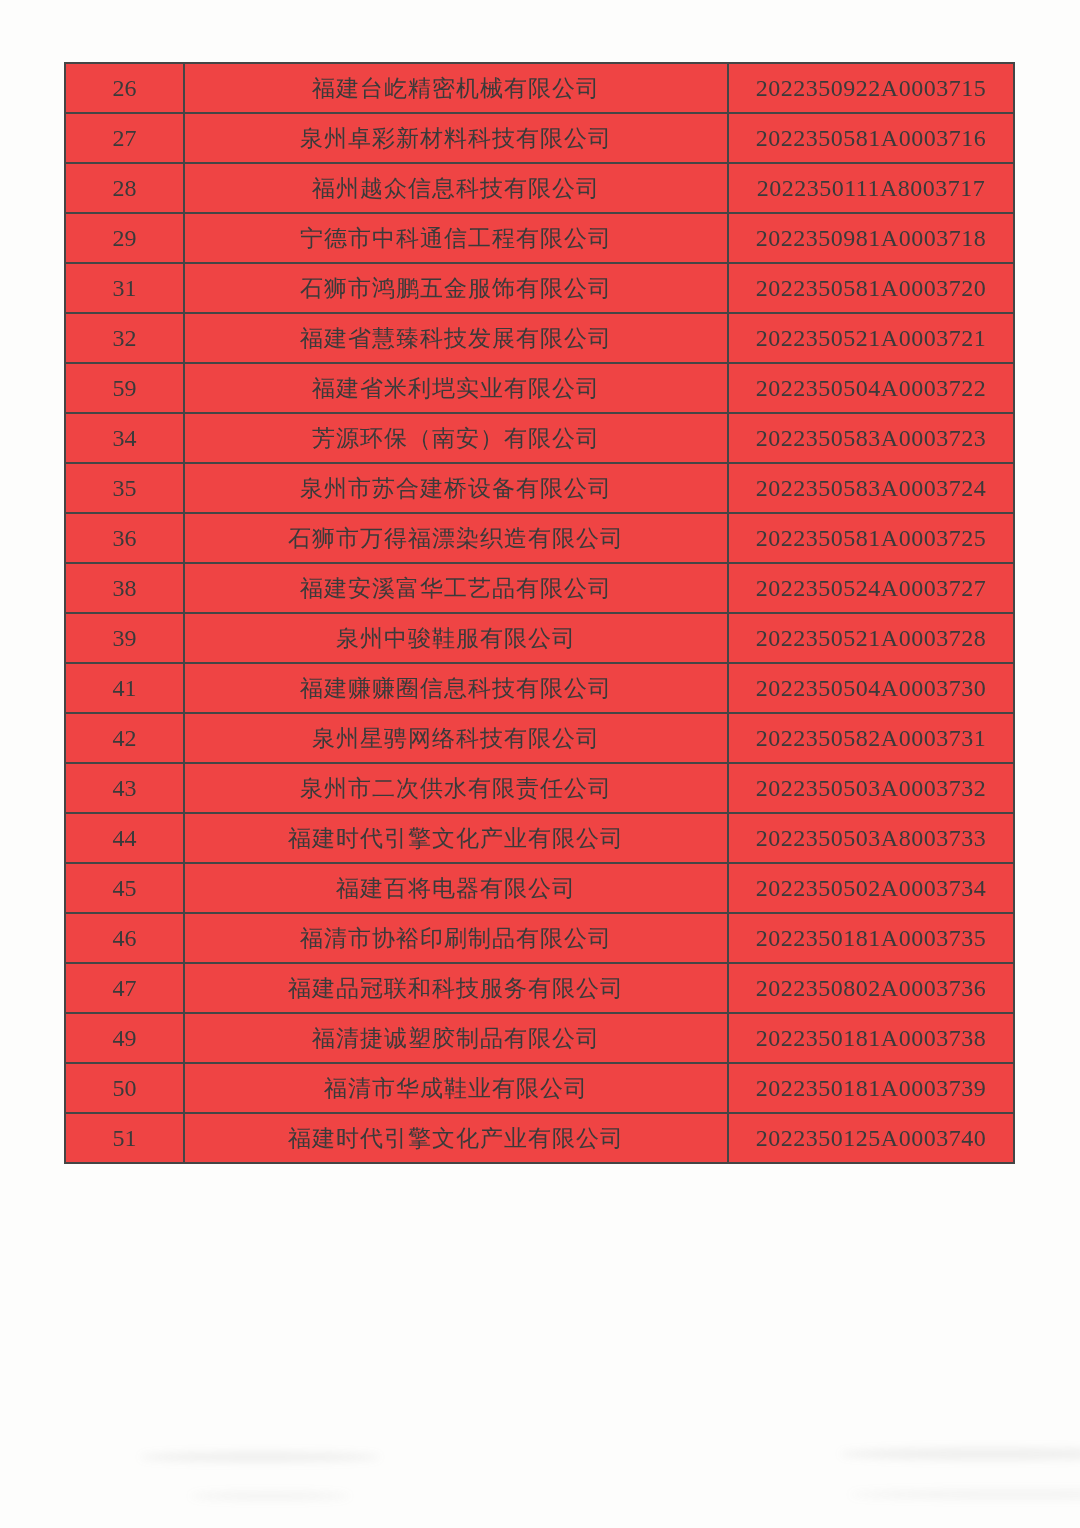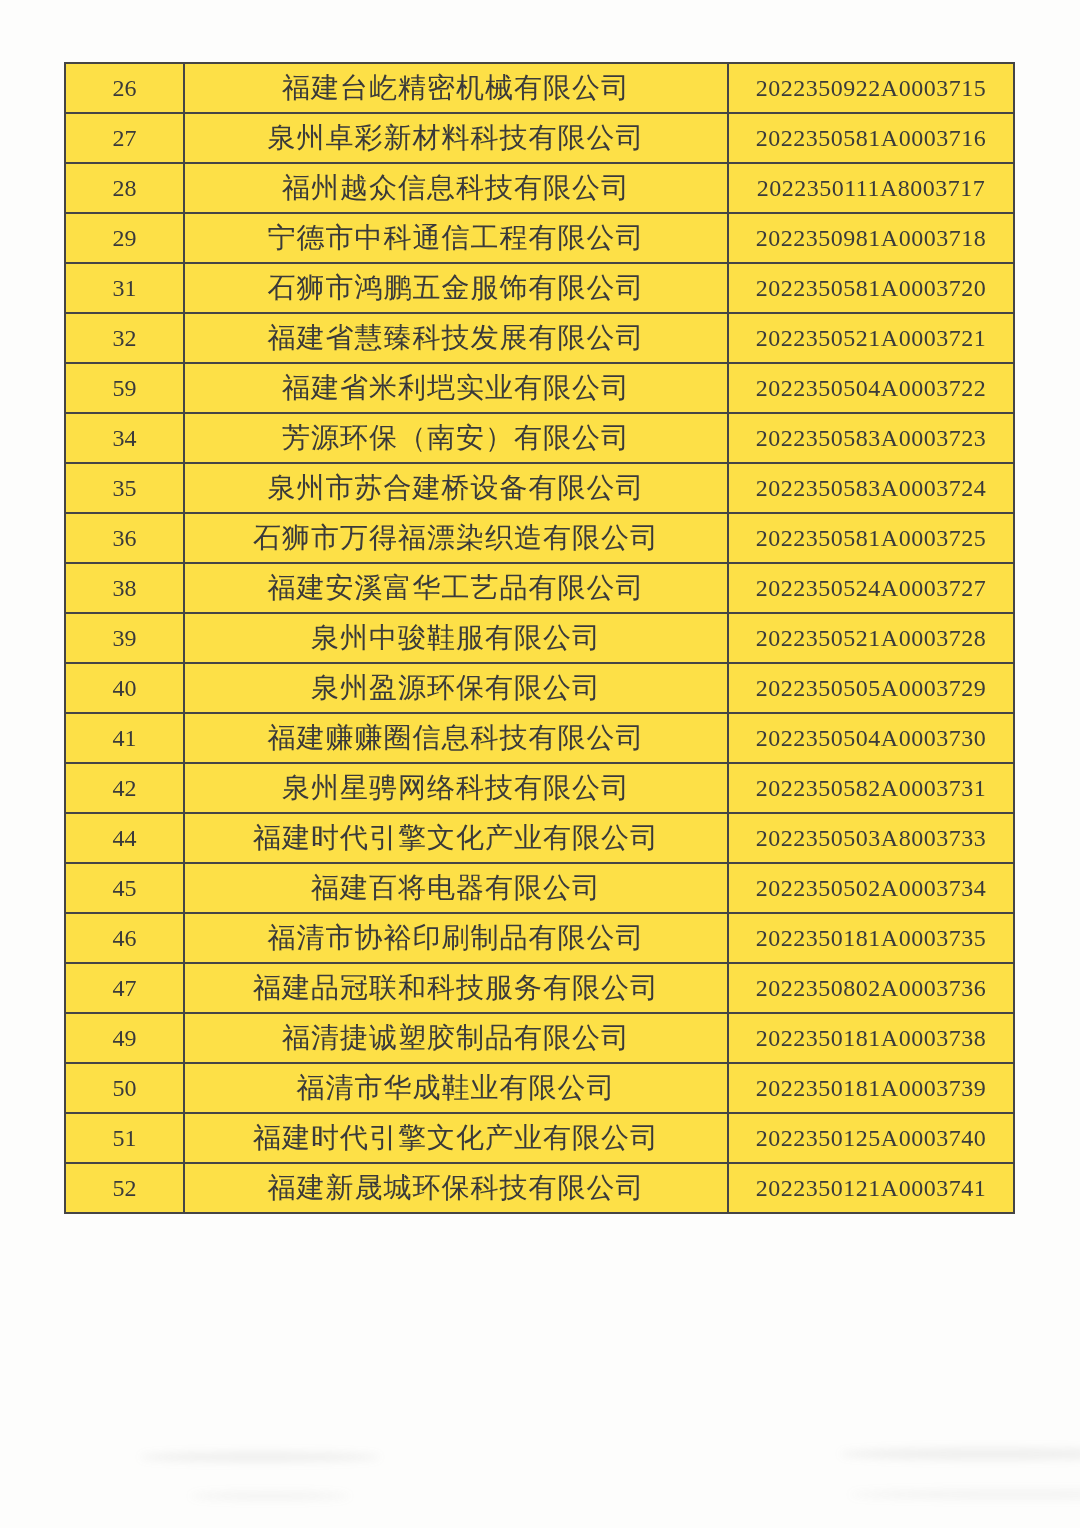--- a/index.html
+++ b/index.html
@@ -20,39 +20,39 @@
     background: #fdfdfc;
   }
   .registry-table {
     position: absolute;
     left: 64px;
     top: 62px;
     width: 949px;
     height: 1032px;
     border-collapse: collapse;
     table-layout: fixed;
-    background: #fde047;
+    background: #ef4444;
   }
   .registry-table td {
     border: 2px solid #454545;
     text-align: center;
     vertical-align: middle;
     color: #3a3a3a;
     padding: 0;
     overflow: hidden;
     white-space: nowrap;
   }
   .registry-table tr {
     height: 50px;
   }
   .cell-no {
     font-size: 24px;
   }
   .cell-name {
-    font-size: 28px;
+    font-size: 23px;
     letter-spacing: 1px;
   }
   .cell-code {
     font-size: 24px;
     letter-spacing: 0.5px;
   }
   
   .smudge {
     position: absolute;
     border-radius: 50%;
@@ -155,38 +155,38 @@
     <td class="cell-name">福建安溪富华工艺品有限公司</td>
     <td class="cell-code">2022350524A0003727</td>
   </tr>
 
   <tr>
     <td class="cell-no">39</td>
     <td class="cell-name">泉州中骏鞋服有限公司</td>
     <td class="cell-code">2022350521A0003728</td>
   </tr>
 
-  <tr>
-    <td class="cell-no">40</td>
-    <td class="cell-name">泉州盈源环保有限公司</td>
-    <td class="cell-code">2022350505A0003729</td>
-  </tr>
 
   <tr>
     <td class="cell-no">41</td>
     <td class="cell-name">福建赚赚圈信息科技有限公司</td>
     <td class="cell-code">2022350504A0003730</td>
   </tr>
 
   <tr>
     <td class="cell-no">42</td>
     <td class="cell-name">泉州星骋网络科技有限公司</td>
     <td class="cell-code">2022350582A0003731</td>
   </tr>
 
+  <tr>
+    <td class="cell-no">43</td>
+    <td class="cell-name">泉州市二次供水有限责任公司</td>
+    <td class="cell-code">2022350503A0003732</td>
+  </tr>
 
   <tr>
     <td class="cell-no">44</td>
     <td class="cell-name">福建时代引擎文化产业有限公司</td>
     <td class="cell-code">2022350503A8003733</td>
   </tr>
 
   <tr>
     <td class="cell-no">45</td>
     <td class="cell-name">福建百将电器有限公司</td>
@@ -217,25 +217,20 @@
     <td class="cell-name">福清市华成鞋业有限公司</td>
     <td class="cell-code">2022350181A0003739</td>
   </tr>
 
   <tr>
     <td class="cell-no">51</td>
     <td class="cell-name">福建时代引擎文化产业有限公司</td>
     <td class="cell-code">2022350125A0003740</td>
   </tr>
 
-  <tr>
-    <td class="cell-no">52</td>
-    <td class="cell-name">福建新晟城环保科技有限公司</td>
-    <td class="cell-code">2022350121A0003741</td>
-  </tr>
 </tbody>
   </table>
 
   <div class="smudge smudge-1"></div>
   <div class="smudge smudge-2"></div>
   <div class="smudge smudge-3"></div>
   <div class="smudge smudge-4"></div>
 
 </div>
 

